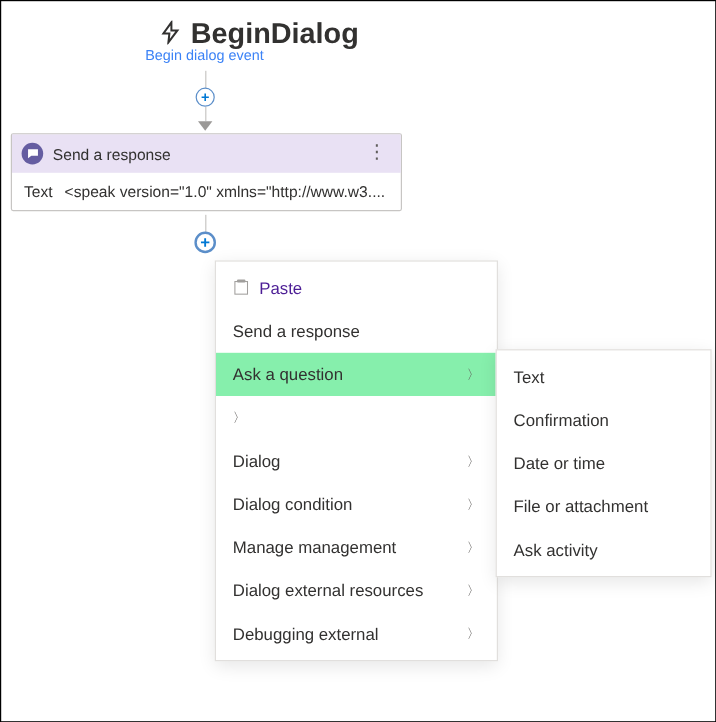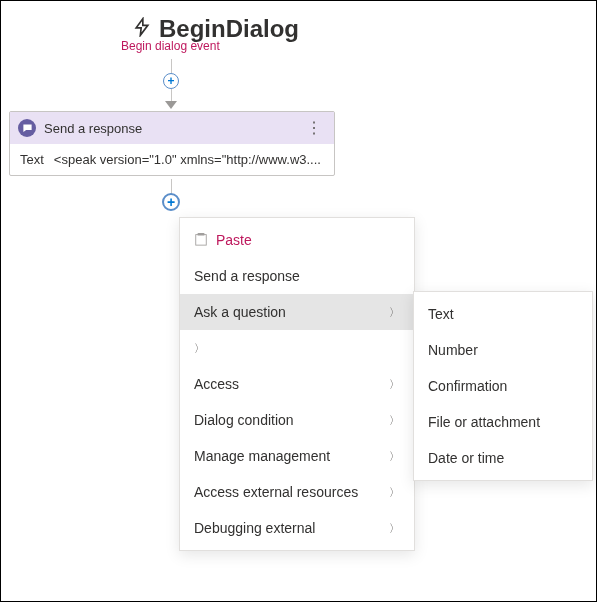--- a/index.html
+++ b/index.html
@@ -31,21 +31,21 @@
     left: 158px;
     top: 14px;
     font-size: 24px;
     font-weight: 600;
   }
   .dialog-sub {
     position: absolute;
     left: 120px;
     top: 38px;
     font-size: 12px;
-    color: #be185d;
+    color: #3b82f6;
   }
   .flowline {
     position: absolute;
     left: 170px;
     width: 1px;
     background: #c8c6c4;
   }
   .arrow-head {
     position: absolute;
     left: 164px;
@@ -128,22 +128,22 @@
     width: 236px;
   }
   .menu-item {
     display: flex;
     align-items: center;
     height: 36px;
     padding: 0 14px;
     cursor: pointer;
     color: #323130;
   }
-  .menu-item.disabled { color: #be185d; cursor: default; }
-  .menu-item.hover { background: #e5e5e5; justify-content: flex-end; }
+  .menu-item.disabled { color: #4c1d95; cursor: default; }
+  .menu-item.hover { background: #86efac; justify-content: flex-end; }
   .menu-item-label { flex: 1; }
   .menu-item .chev { color: #605e5c; font-size: 11px; }
   .menu-item .paste-icon {
     margin-right: 8px;
     color: #a19f9d;
   }
   .menu-item .paste-icon svg { width: 14px; height: 14px; }
   .menu-sub {
     left: 412px;
     top: 290px;
@@ -201,52 +201,52 @@
       <span class="menu-item-label">Send a response</span>
     </div>
     <div class="menu-item hover">
       <span class="menu-item-label">Ask a question</span>
       <span class="chev">〉</span>
     </div>
     <div class="menu-item">
       <span class="chev">〉</span>
     </div>
     <div class="menu-item">
-      <span class="menu-item-label">Access</span>
+      <span class="menu-item-label">Dialog</span>
       <span class="chev">〉</span>
     </div>
     <div class="menu-item">
       <span class="menu-item-label">Dialog condition</span>
       <span class="chev">〉</span>
     </div>
     <div class="menu-item">
       <span class="menu-item-label">Manage management</span>
       <span class="chev">〉</span>
     </div>
     <div class="menu-item">
-      <span class="menu-item-label">Access external resources</span>
+      <span class="menu-item-label">Dialog external resources</span>
       <span class="chev">〉</span>
     </div>
     <div class="menu-item">
       <span class="menu-item-label">Debugging external</span>
       <span class="chev">〉</span>
     </div>
   </div>
 
   <div class="menu menu-sub">
     <div class="menu-item">
       <span class="menu-item-label">Text</span>
     </div>
     <div class="menu-item">
-      <span class="menu-item-label">Number</span>
-    </div>
-    <div class="menu-item">
       <span class="menu-item-label">Confirmation</span>
     </div>
     <div class="menu-item">
+      <span class="menu-item-label">Date or time</span>
+    </div>
+    <div class="menu-item">
       <span class="menu-item-label">File or attachment</span>
     </div>
     <div class="menu-item">
-      <span class="menu-item-label">Date or time</span>
+      <span class="menu-item-label">Ask activity</span>
     </div>
   </div>
 
 </div>
 
 </body></html>

